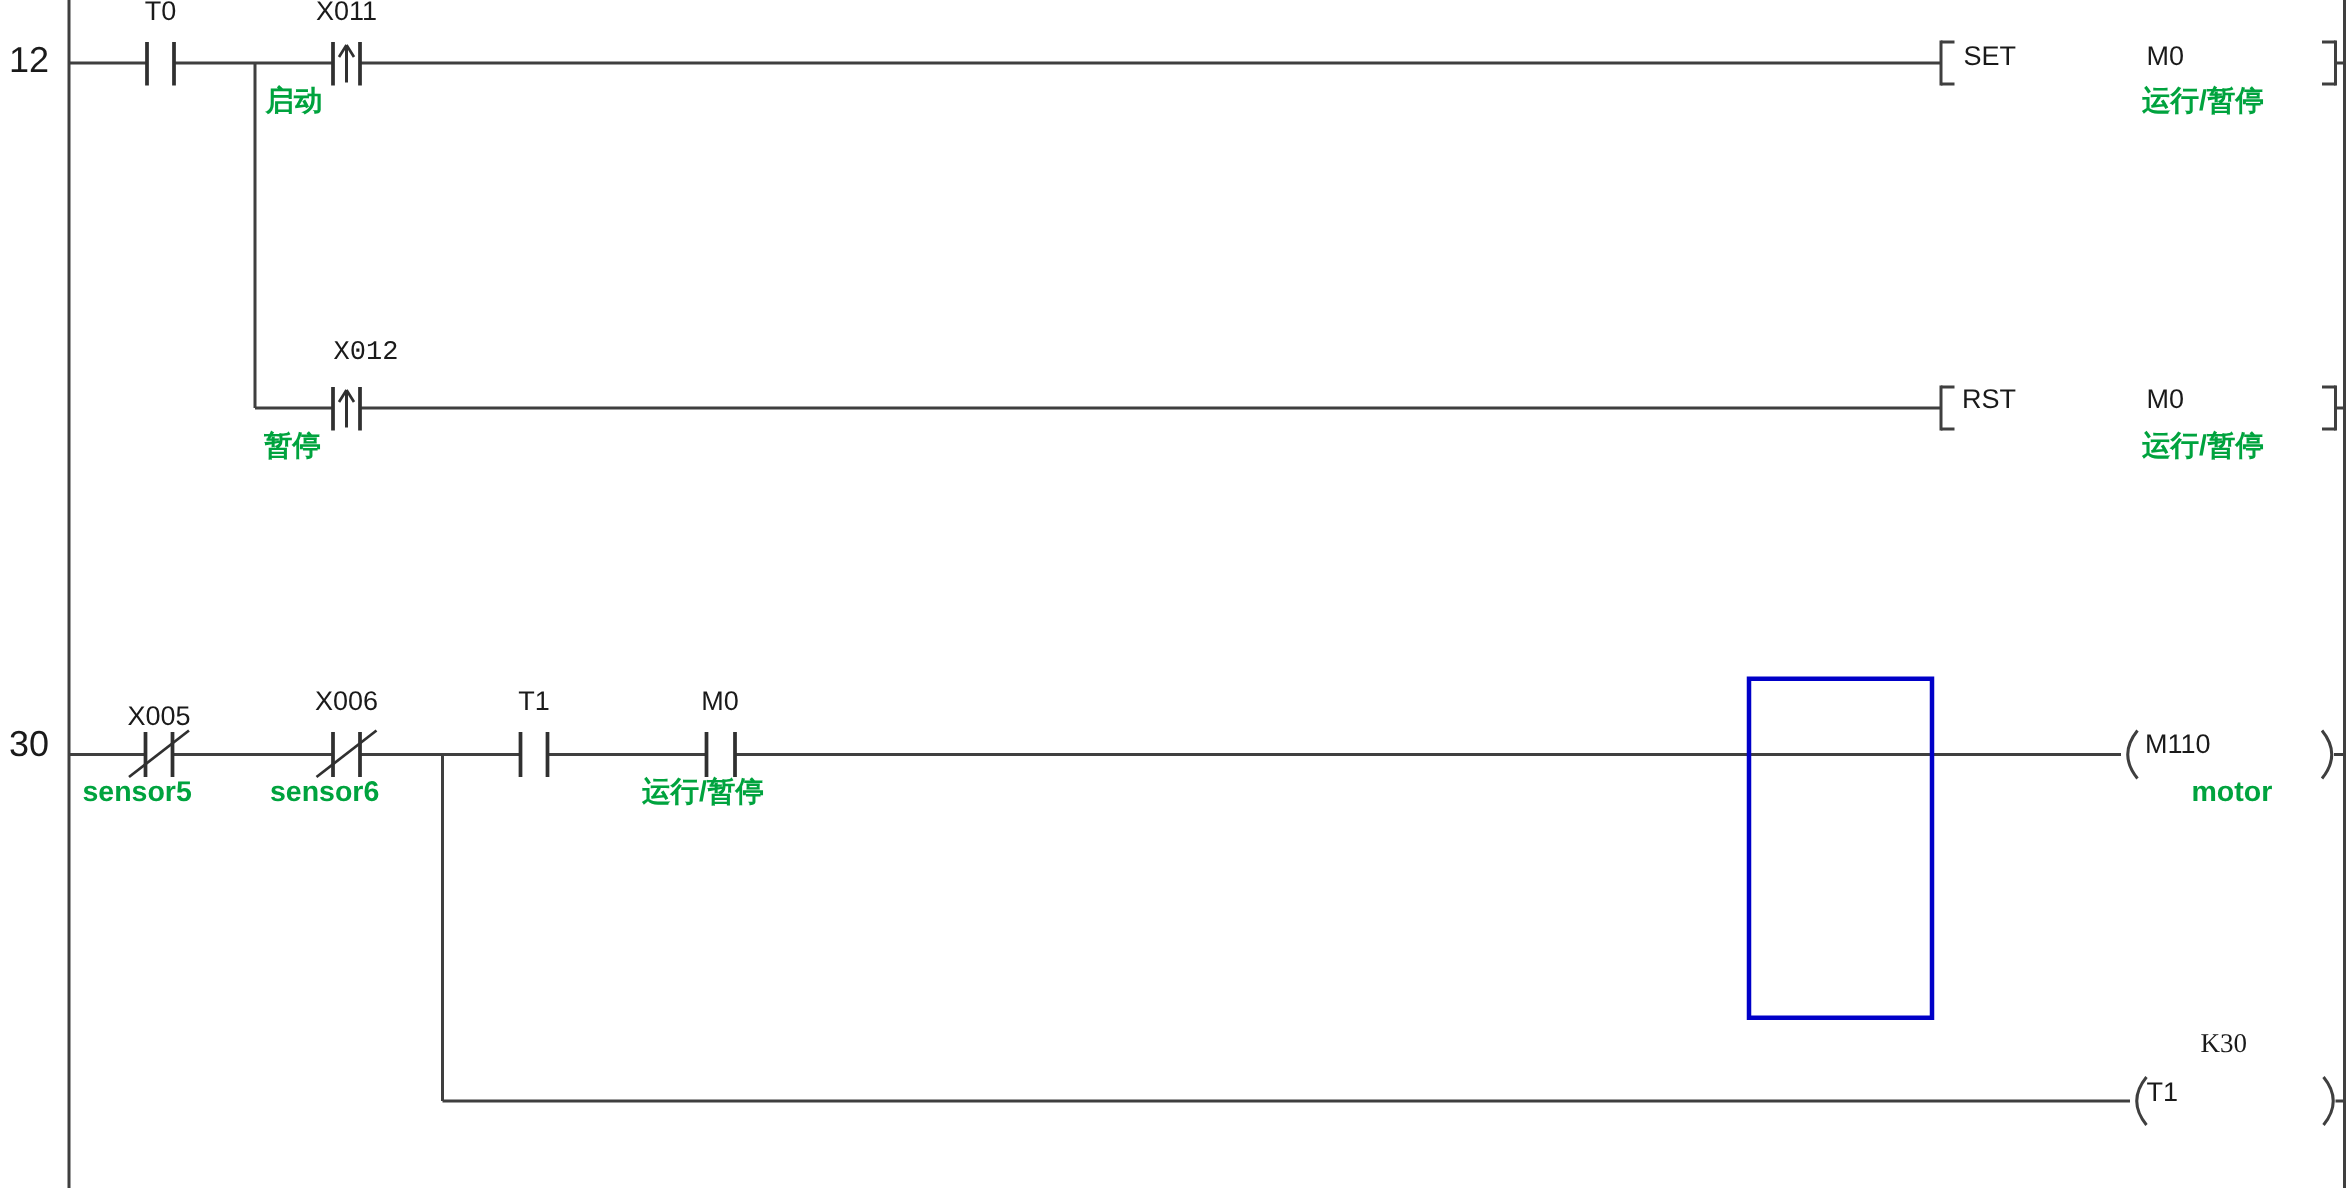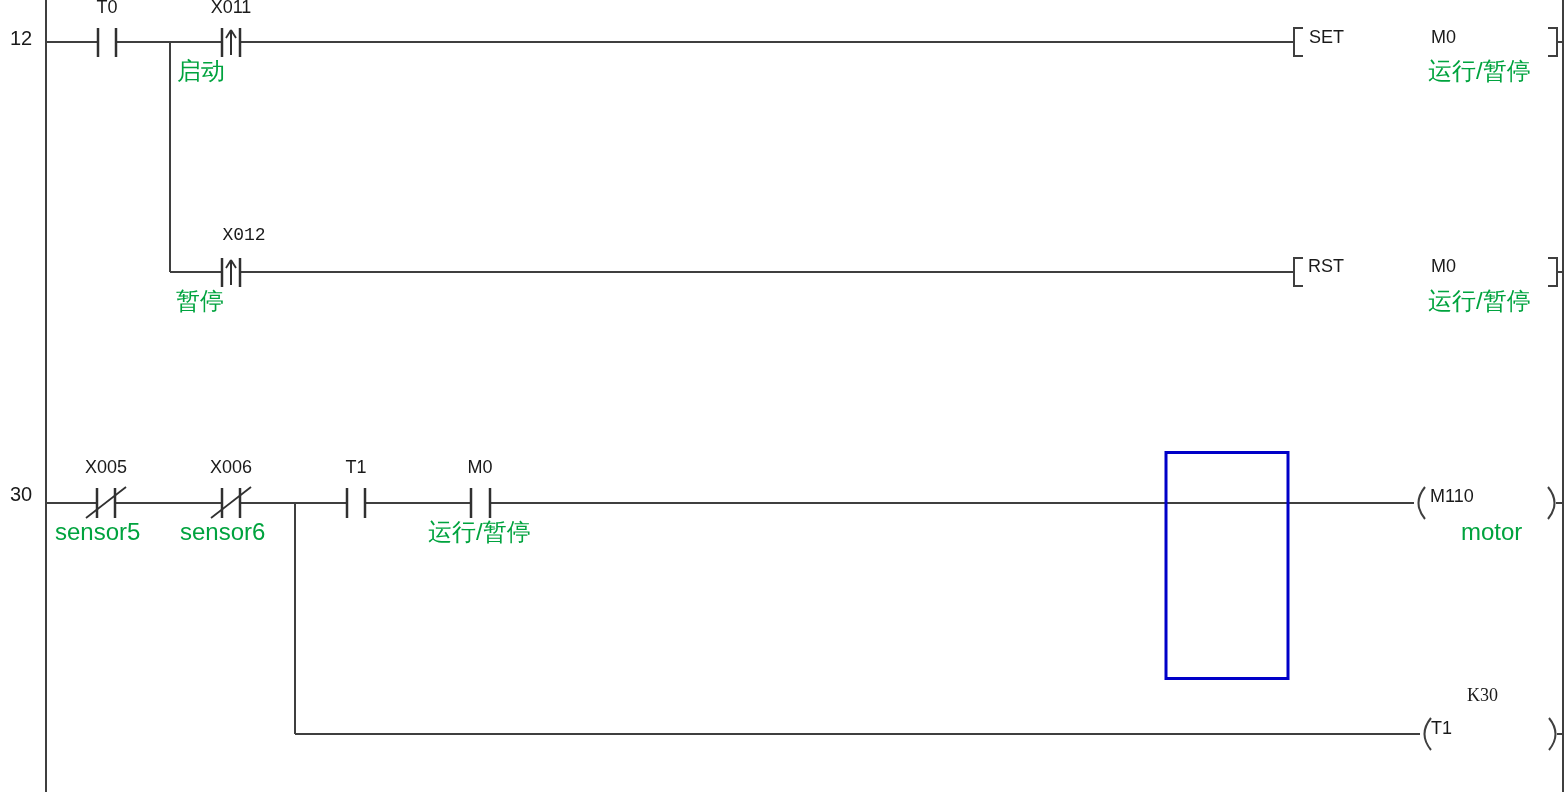--- a/index.html
+++ b/index.html
@@ -3,22 +3,22 @@
 <meta charset="utf-8">
 <style>
   html,body{margin:0;padding:0;background:#ffffff;}
   .canvas{
     position:relative;width:1566px;height:792px;background:#ffffff;
     font-family:"Liberation Sans",sans-serif;overflow:hidden;
   }
   .canvas svg{position:absolute;left:0;top:0;}
   .txt{position:absolute;white-space:nowrap;line-height:1.05;}
   .dev{font-size:18px;color:#1a1a1a;}
-  .cmt{font-size:24px;color:#00a33e;}
-  .num{font-size:20px;color:#1a1a1a;text-align:center;width:30px;}
+  .cmt{font-size:19px;color:#00a33e;font-weight:bold;}
+  .num{font-size:24px;color:#1a1a1a;text-align:left;width:30px;}
   .ctr{transform:translateX(-50%);}
 </style>
 </head>
 <body>
 
 <div class="canvas">
 
   <svg width="1566" height="792" viewBox="0 0 1566 792">
     <g stroke="#3f3f3f" stroke-width="2" fill="none">
 
@@ -134,21 +134,21 @@
   <div class="txt cmt" style="left:176px;top:288px;">暂停</div>
 
   <div class="txt dev" style="left:1309px;top:28px;">SET</div>
   <div class="txt dev" style="left:1431px;top:28px;">M0</div>
   <div class="txt cmt" style="left:1428px;top:58px;">运行/暂停</div>
 
   <div class="txt dev" style="left:1308px;top:257px;">RST</div>
   <div class="txt dev" style="left:1431px;top:257px;">M0</div>
   <div class="txt cmt" style="left:1428px;top:288px;">运行/暂停</div>
 
-  <div class="txt dev ctr" style="left:106px;top:458px;">X005</div>
+  <div class="txt dev ctr" style="left:106px;top:468px;">X005</div>
   <div class="txt dev ctr" style="left:231px;top:458px;">X006</div>
   <div class="txt dev ctr" style="left:356px;top:458px;">T1</div>
   <div class="txt dev ctr" style="left:480px;top:458px;">M0</div>
 
   <div class="txt cmt" style="left:55px;top:519px;">sensor5</div>
   <div class="txt cmt" style="left:180px;top:519px;">sensor6</div>
   <div class="txt cmt" style="left:428px;top:519px;">运行/暂停</div>
 
   <div class="txt dev" style="left:1430px;top:487px;">M110</div>
   <div class="txt cmt" style="left:1461px;top:519px;">motor</div>

